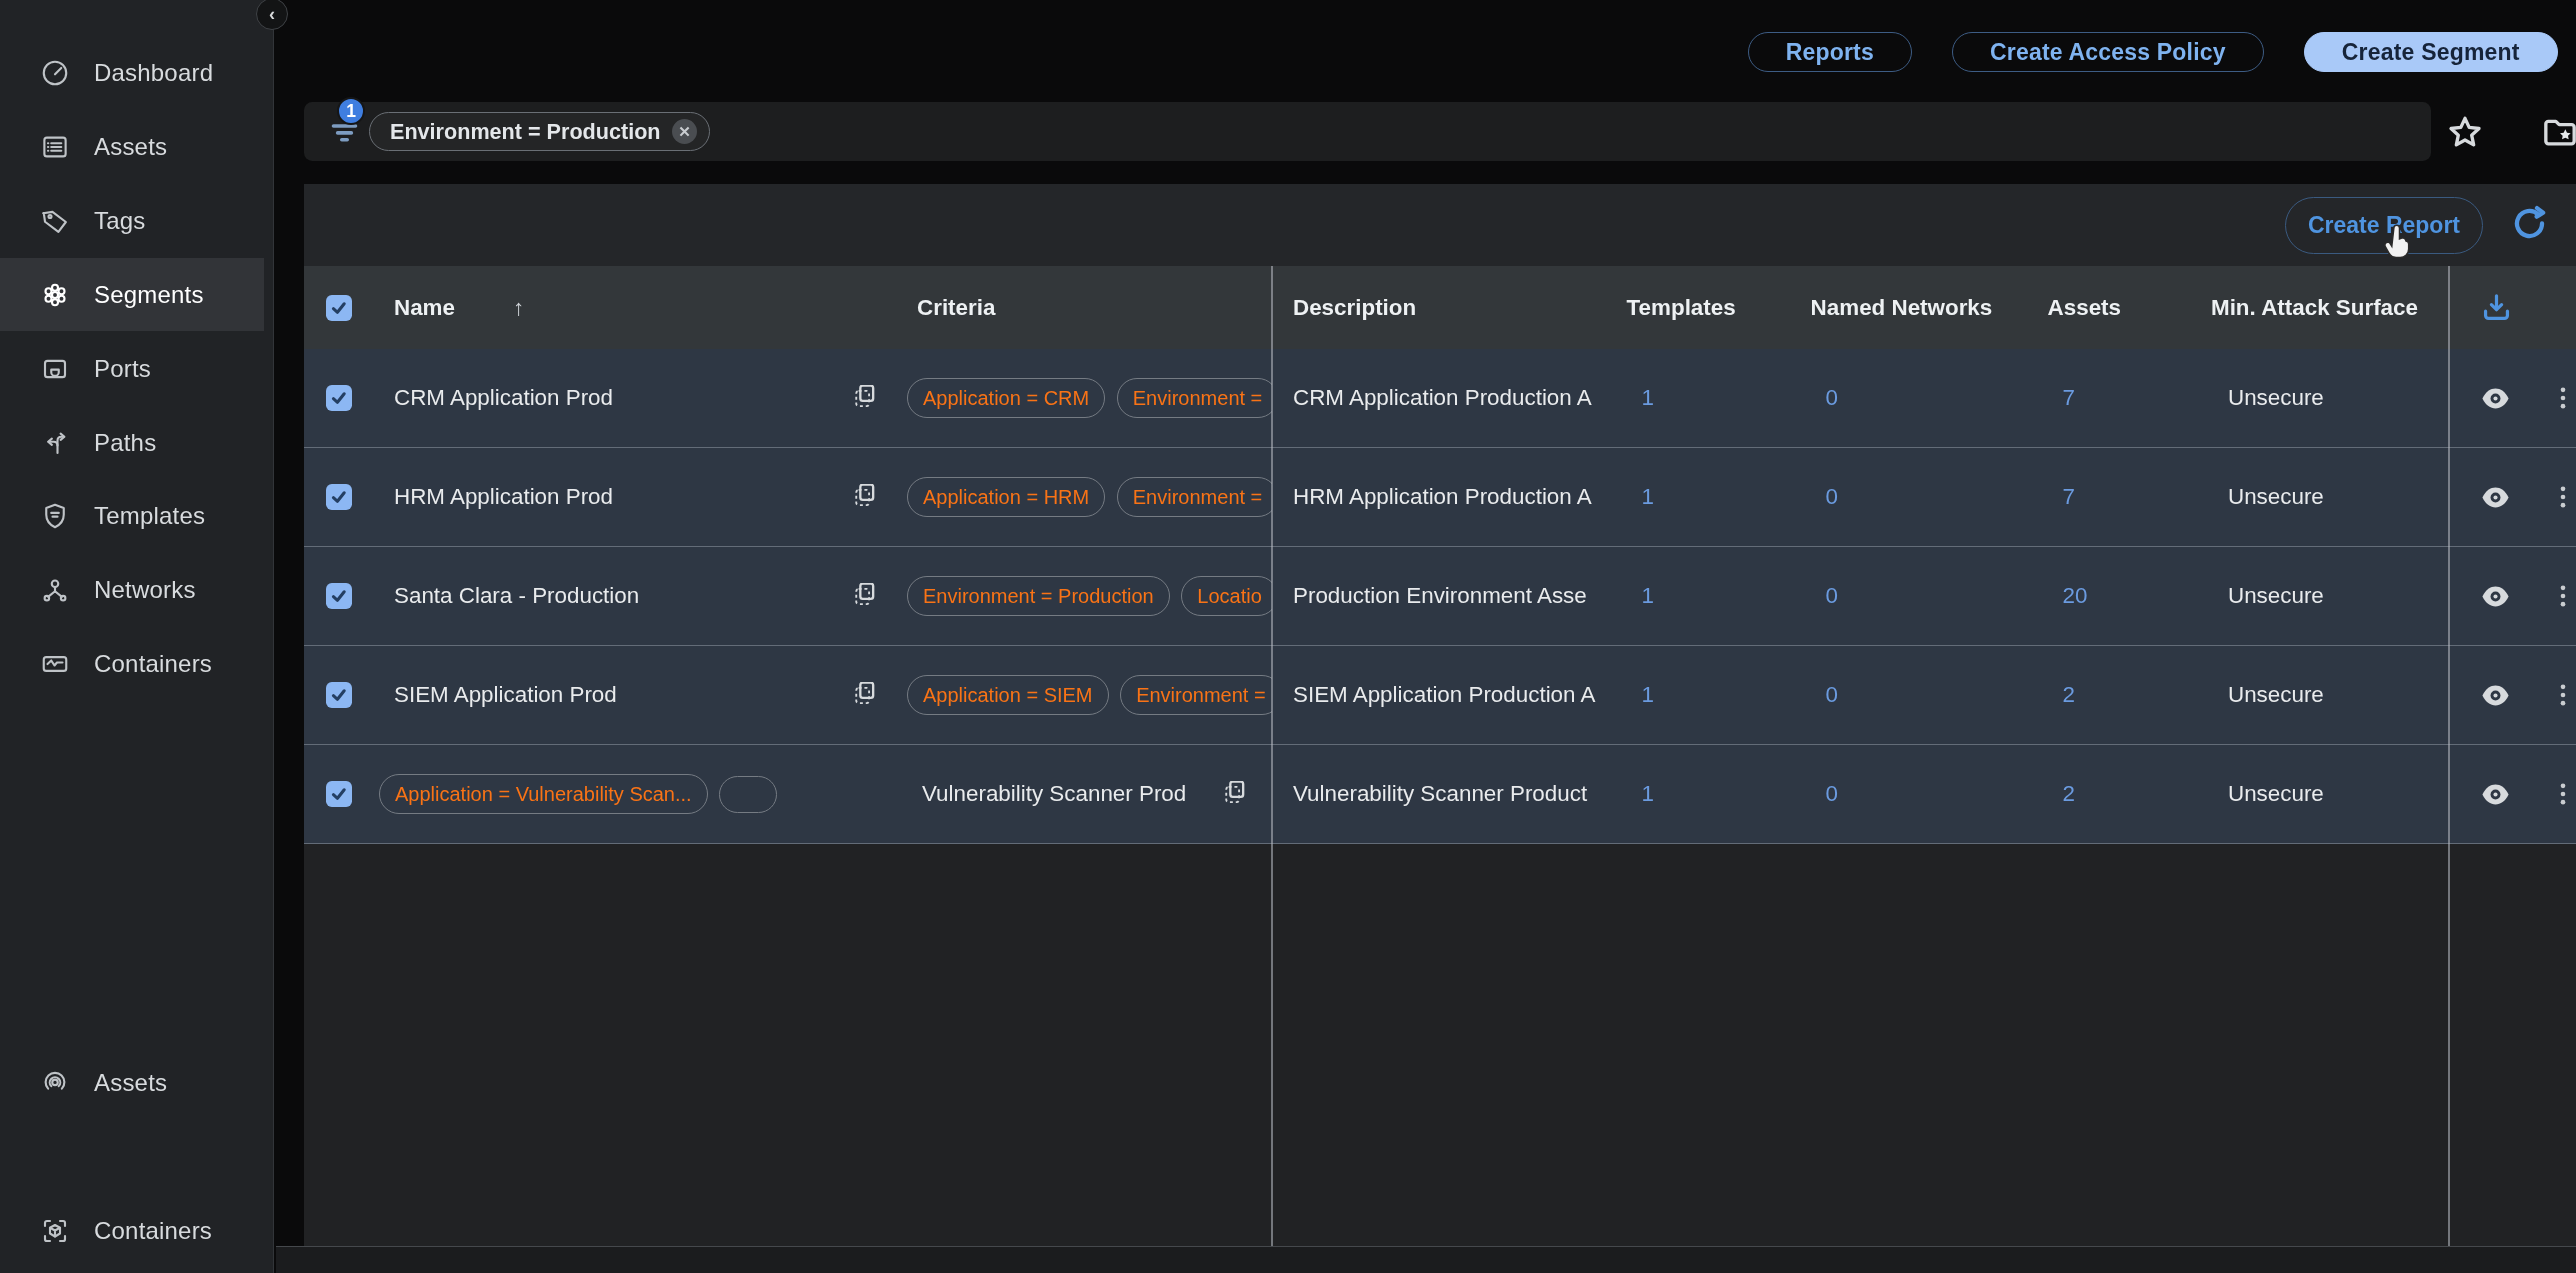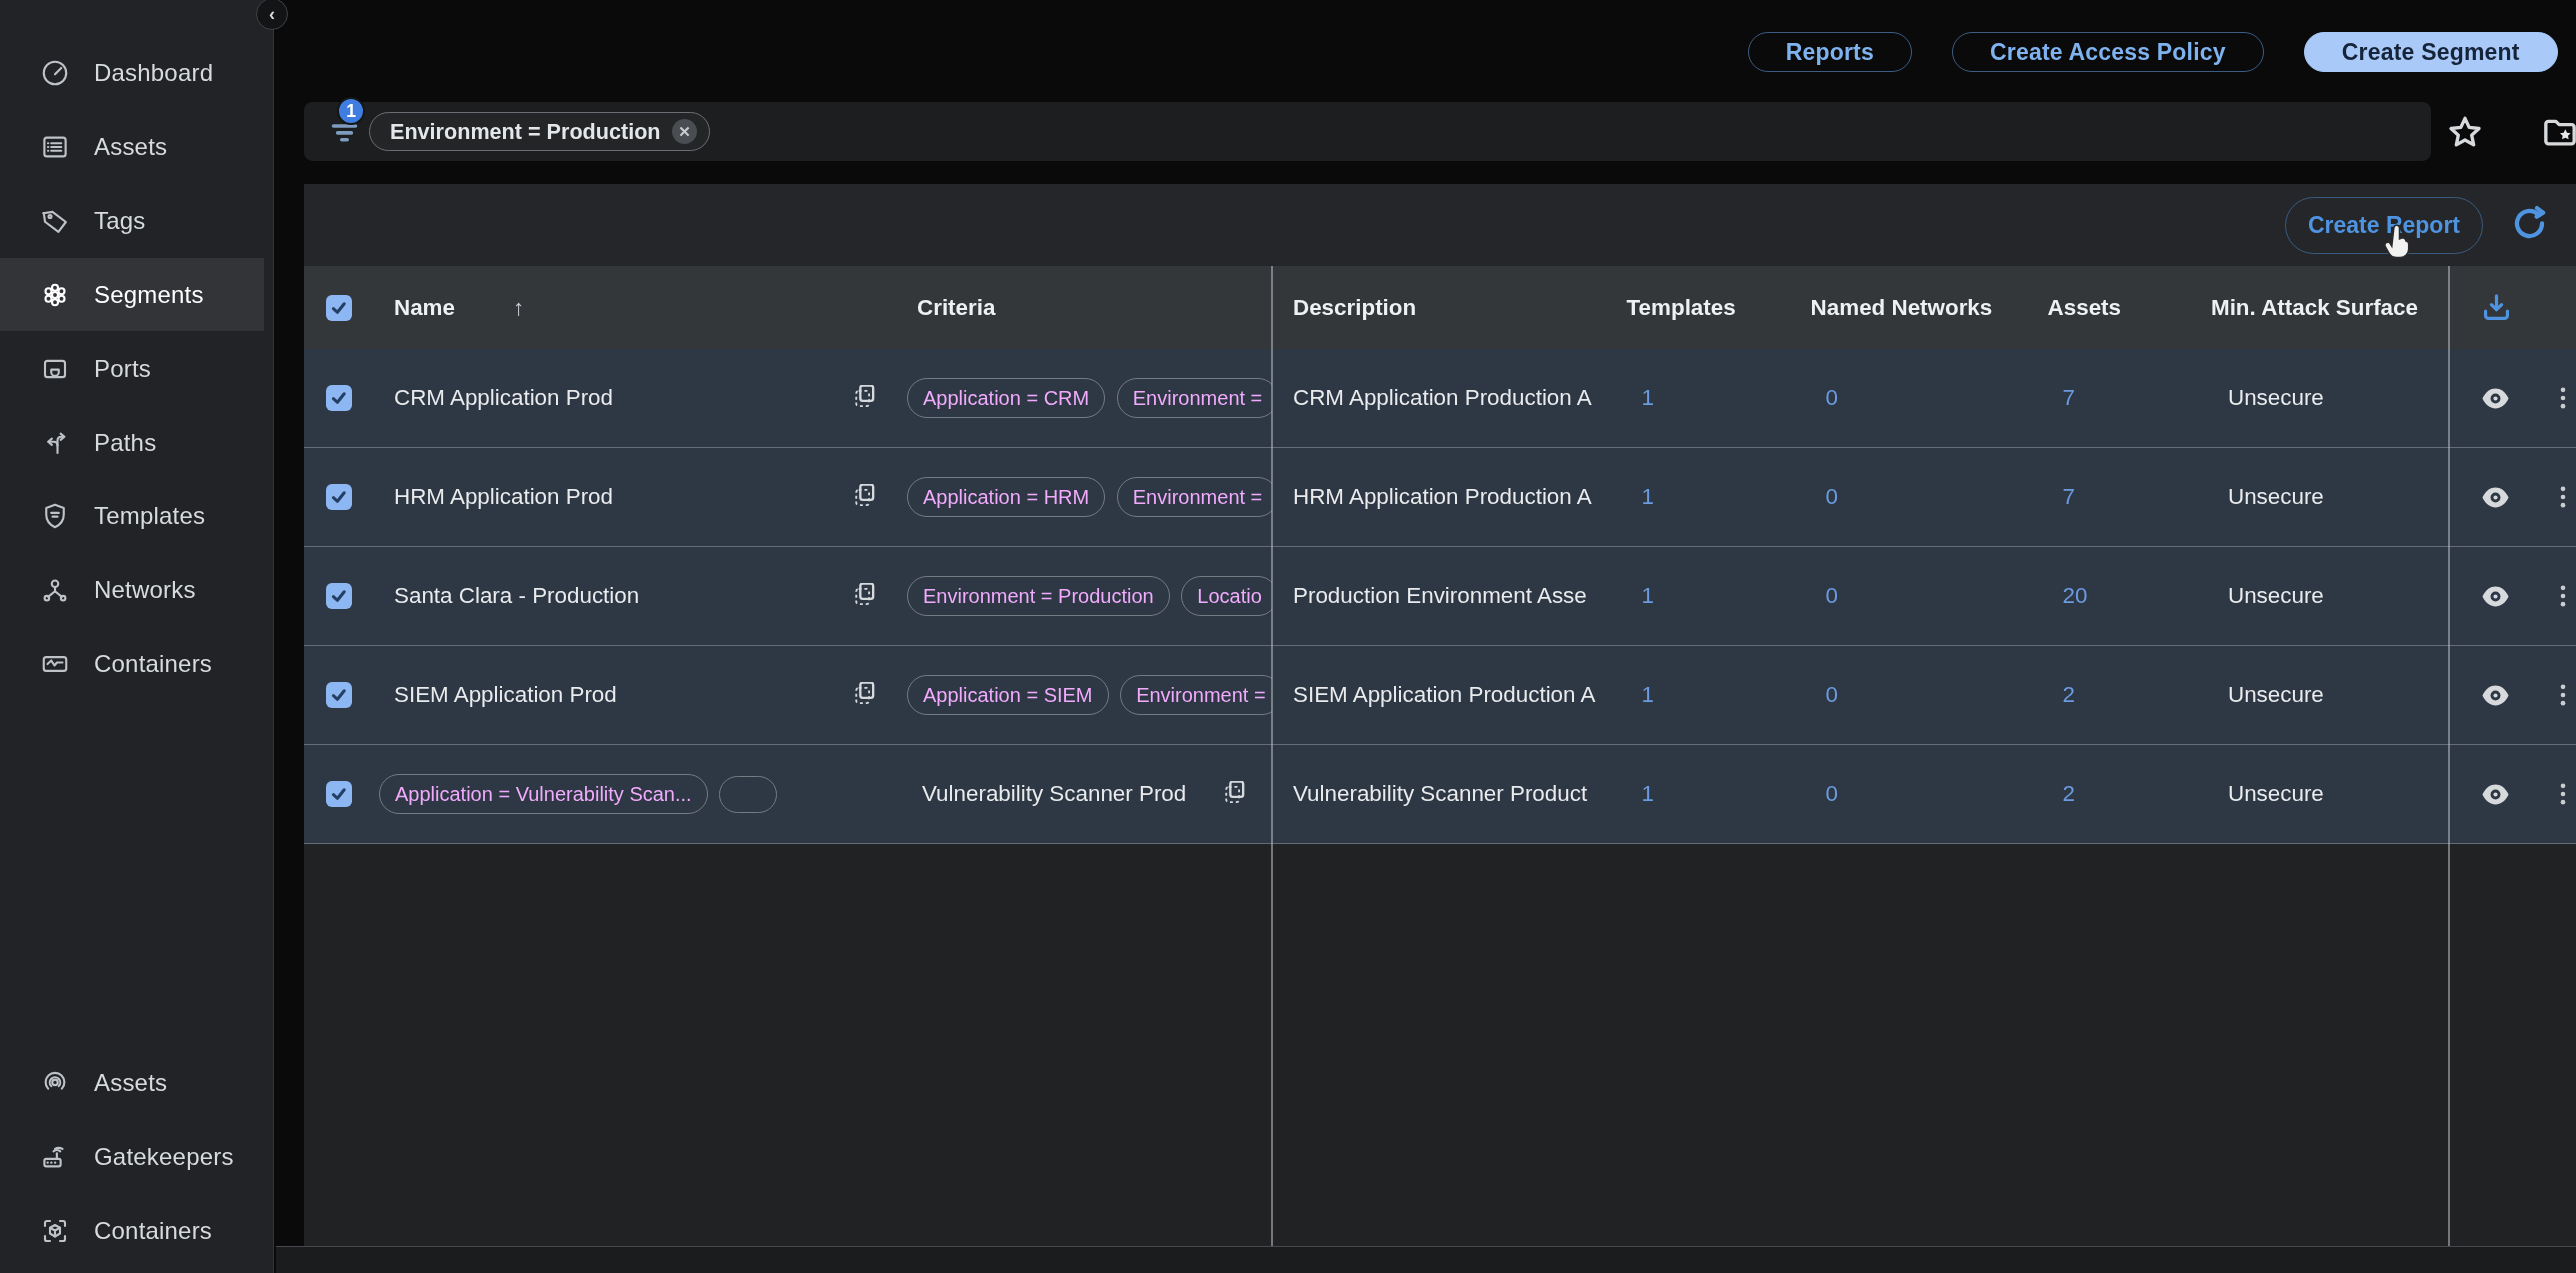--- a/index.html
+++ b/index.html
@@ -47,21 +47,21 @@
   
   .thead, .trow { display:grid; grid-template-columns:70px 528px 370px 343px 184px 237px 150px 263px 128px; align-items:center; }
   .thead { position:absolute; top:82px; left:0; width:2272px; height:83px; background:#33373a; color:#eef1f3; font-weight:700; font-size:22.4px; }
   .tbody { position:absolute; top:165px; left:0; width:2272px; }
   .trow { height:99px; background:#2e3744; border-bottom:0.8px solid rgba(165,173,184,.45); color:#e9ebed; font-size:22.4px; }
   .cell { overflow:hidden; white-space:nowrap; }
   .c-check { display:flex; justify-content:center; }
   .c-name { position:relative; padding-left:20px; display:flex; align-items:center;gap:48px; }
   .c-name .copy { position:absolute; right:23px; top:50%; transform:translateY(-50%); }
   .c-crit { display:flex; gap:11.6px; align-items:center; padding-left:5px; }
-  .chip { flex:0 0 auto; border:1.7px solid #757b83; border-radius:21.6px; padding:7.5px 15px; font-size:20px; color:#f0abfc; white-space:nowrap; }
+  .chip { flex:0 0 auto; border:1.7px solid #757b83; border-radius:21.6px; padding:7.5px 15px; font-size:20px; color:#f97316; white-space:nowrap; }
   .chip.empty { min-width:58px; min-height:37px; }
   .c-desc { padding-left:21px; }
   .c-head { padding-left:11.6px; }
   .c-val { padding-left:26.6px; color:#6b9be0; }
   .c-attack-val { padding-left:42px; color:#e9ebed; }
   .c-attack-head { padding-left:25px; }
   .c-actions { display:flex; align-items:center; gap:37px; padding-left:30px; overflow:visible; }
   .checkbox { width:26px; height:26px; border-radius:5.8px; background:#8cb7f3; display:flex; align-items:center; justify-content:center; }
   .sort-arrow { margin-left:10px; font-weight:400; color:#cfd3d7; }
   .v-div { position:absolute; top:82px; width:1.7px; height:980px; background:rgba(185,190,196,.55); z-index:5; }
@@ -186,34 +186,20 @@
     <div class="nav-item" style="top:1046px">
       <span class="nicon">
           <svg viewBox="0 0 24 24">
             <circle cx="12" cy="11.5" r="2.2"></circle>
             <path d="M17.5 16.5 a7.5 7.5 0 1 0 -11 0"></path>
             <path d="M15 14.5 a4.2 4.2 0 1 0 -6 0"></path>
           </svg>
         </span>
       <span>Assets</span>
     </div>
-    <div class="nav-item" style="top:1120px">
-      <span class="nicon">
-          <svg viewBox="0 0 24 24">
-            <rect x="3.5" y="13.5" width="13" height="6" rx="1.5"></rect>
-            <line x1="6" y1="16.5" x2="6.2" y2="16.5"></line>
-            <line x1="9" y1="16.5" x2="9.2" y2="16.5"></line>
-            <line x1="12" y1="16.5" x2="12.2" y2="16.5"></line>
-            <line x1="13.5" y1="13.5" x2="13.5" y2="9"></line>
-            <path d="M10.8 7.5 a4 4 0 0 1 5.4 0"></path>
-            <path d="M12 5.5 a6.5 6.5 0 0 1 3 -0.8 a6.5 6.5 0 0 1 3 0.8"></path>
-          </svg>
-        </span>
-      <span>Gatekeepers</span>
-    </div>
     <div class="nav-item" style="top:1194px">
       <span class="nicon">
           <svg viewBox="0 0 24 24">
             <path d="M4 8 V5.5 A1.5 1.5 0 0 1 5.5 4 H8"></path>
             <path d="M16 4 h2.5 A1.5 1.5 0 0 1 20 5.5 V8"></path>
             <path d="M20 16 v2.5 A1.5 1.5 0 0 1 18.5 20 H16"></path>
             <path d="M8 20 H5.5 A1.5 1.5 0 0 1 4 18.5 V16"></path>
             <path d="M12 7.2 L16 9.4 V14 L12 16.4 L8 14 V9.4 Z"></path>
             <path d="M8 9.4 L12 11.6 L16 9.4 M12 11.6 V16.4"></path>
           </svg>

